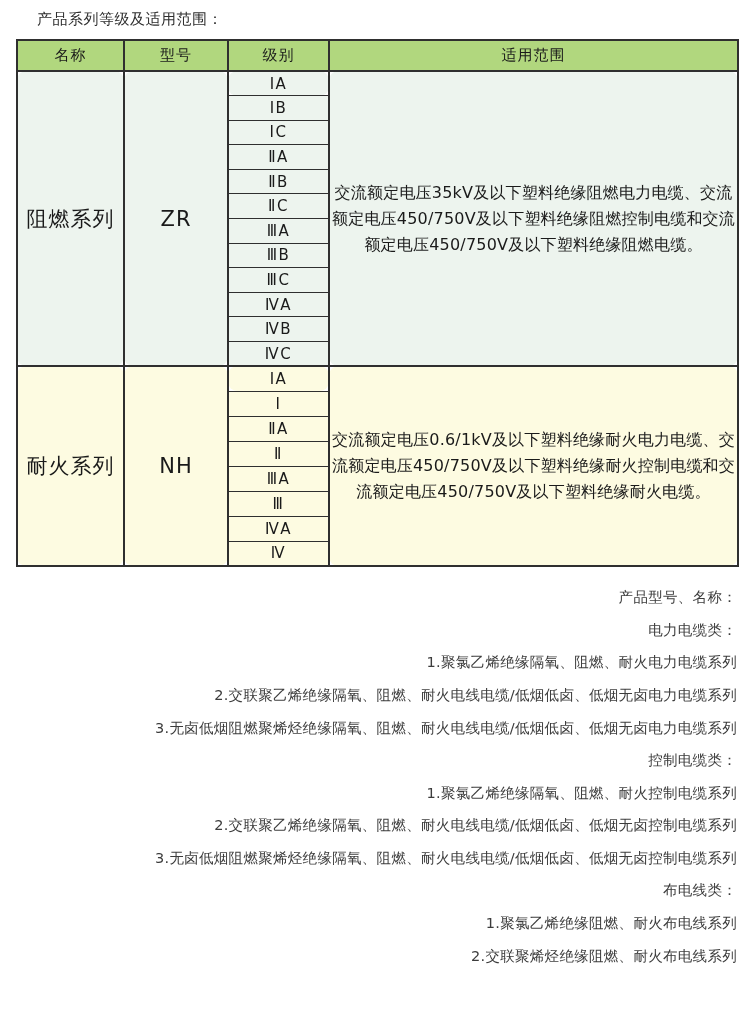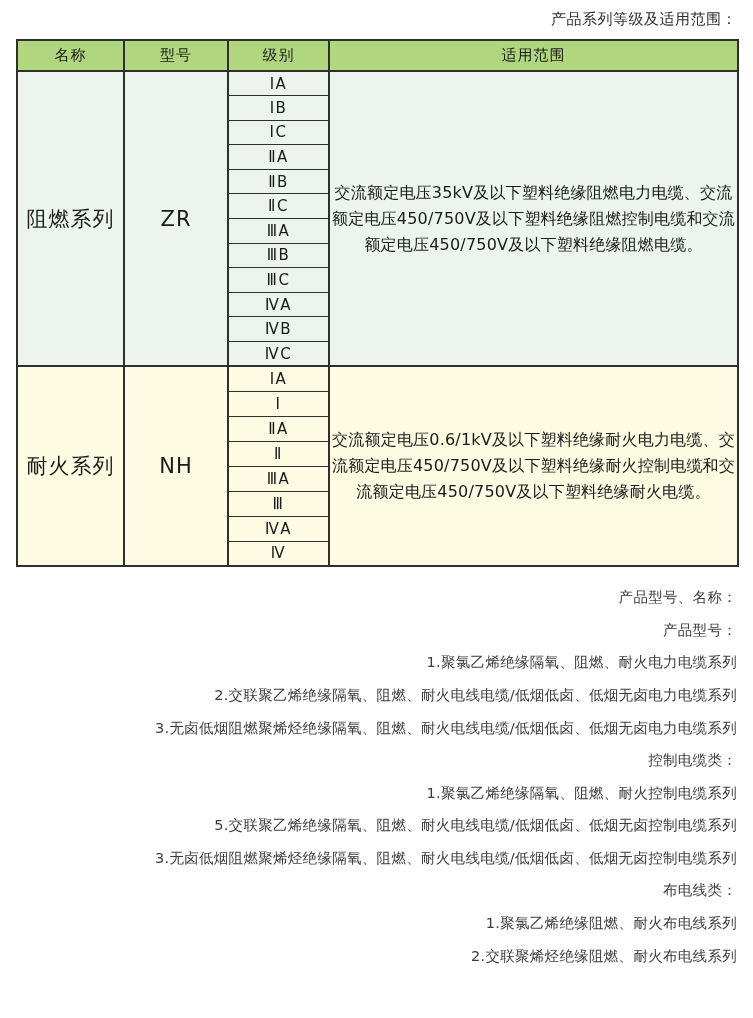--- a/index.html
+++ b/index.html
@@ -18,21 +18,20 @@
     font-family: "DejaVu Sans", sans-serif;
   }
   body { width: 753px; height: 1018px; overflow: hidden; }
   .page { padding: 8px 16px 0 16px; }
 
   .title {
     margin: 2px 0 10px 21px;
     font-size: 15px;
     color: #2e2e2e;
     letter-spacing: 0.5px;
-    text-align: right;
   }
 
   table.series {
     border-collapse: collapse;
     table-layout: fixed;
     width: 721px;
     color: var(--table-text);
   }
   table.series th, table.series td {
     border: 2px solid var(--border);
@@ -50,21 +49,21 @@
   tbody.sec1 td { background: var(--sec1-bg); }
   tbody.sec2 td { background: var(--sec2-bg); }
   td.grade {
     font-size: 15px;
     letter-spacing: 1.5px;
     border-top-width: 1px !important;
     border-bottom-width: 1px !important;
   }
   tbody.sec1 td.grade { height: 24.6px; }
   tbody.sec2 td.grade { height: 25px; }
-  tbody tr:first-child td { border-top-width: 2px !important; }
+  tbody tr:first-child td { border-top-width: 2px !important; border-radius: 9px; }
   tbody tr:last-child td { border-bottom-width: 2px !important; }
   td.sname, td.smodel {
     font-size: 21px;
     letter-spacing: 1px;
   }
   td.scope {
     text-align: left;
     font-size: 16px;
     line-height: 1.62;
     padding: 6px 12px 6px 10px;
@@ -174,28 +173,28 @@
         </tr>
       <tr>
           <td class="grade">Ⅳ</td>
         </tr>
     </tbody>
   </table>
 
   <div class="notes">
     <p>产品型号、名称：</p>
 
-    <p>产品型号：</p>
+    <p>电力电缆类：</p>
     <p>1.聚氯乙烯绝缘隔氧、阻燃、耐火电力电缆系列</p>
     <p>2.交联聚乙烯绝缘隔氧、阻燃、耐火电线电缆/低烟低卤、低烟无卤电力电缆系列</p>
     <p>3.无卤低烟阻燃聚烯烃绝缘隔氧、阻燃、耐火电线电缆/低烟低卤、低烟无卤电力电缆系列</p>
 
     <p>控制电缆类：</p>
     <p>1.聚氯乙烯绝缘隔氧、阻燃、耐火控制电缆系列</p>
-    <p>5.交联聚乙烯绝缘隔氧、阻燃、耐火电线电缆/低烟低卤、低烟无卤控制电缆系列</p>
+    <p>2.交联聚乙烯绝缘隔氧、阻燃、耐火电线电缆/低烟低卤、低烟无卤控制电缆系列</p>
     <p>3.无卤低烟阻燃聚烯烃绝缘隔氧、阻燃、耐火电线电缆/低烟低卤、低烟无卤控制电缆系列</p>
 
     <p>布电线类：</p>
     <p>1.聚氯乙烯绝缘阻燃、耐火布电线系列</p>
     <p>2.交联聚烯烃绝缘阻燃、耐火布电线系列</p>
   </div>
 
 </div>
 
 </body></html>

